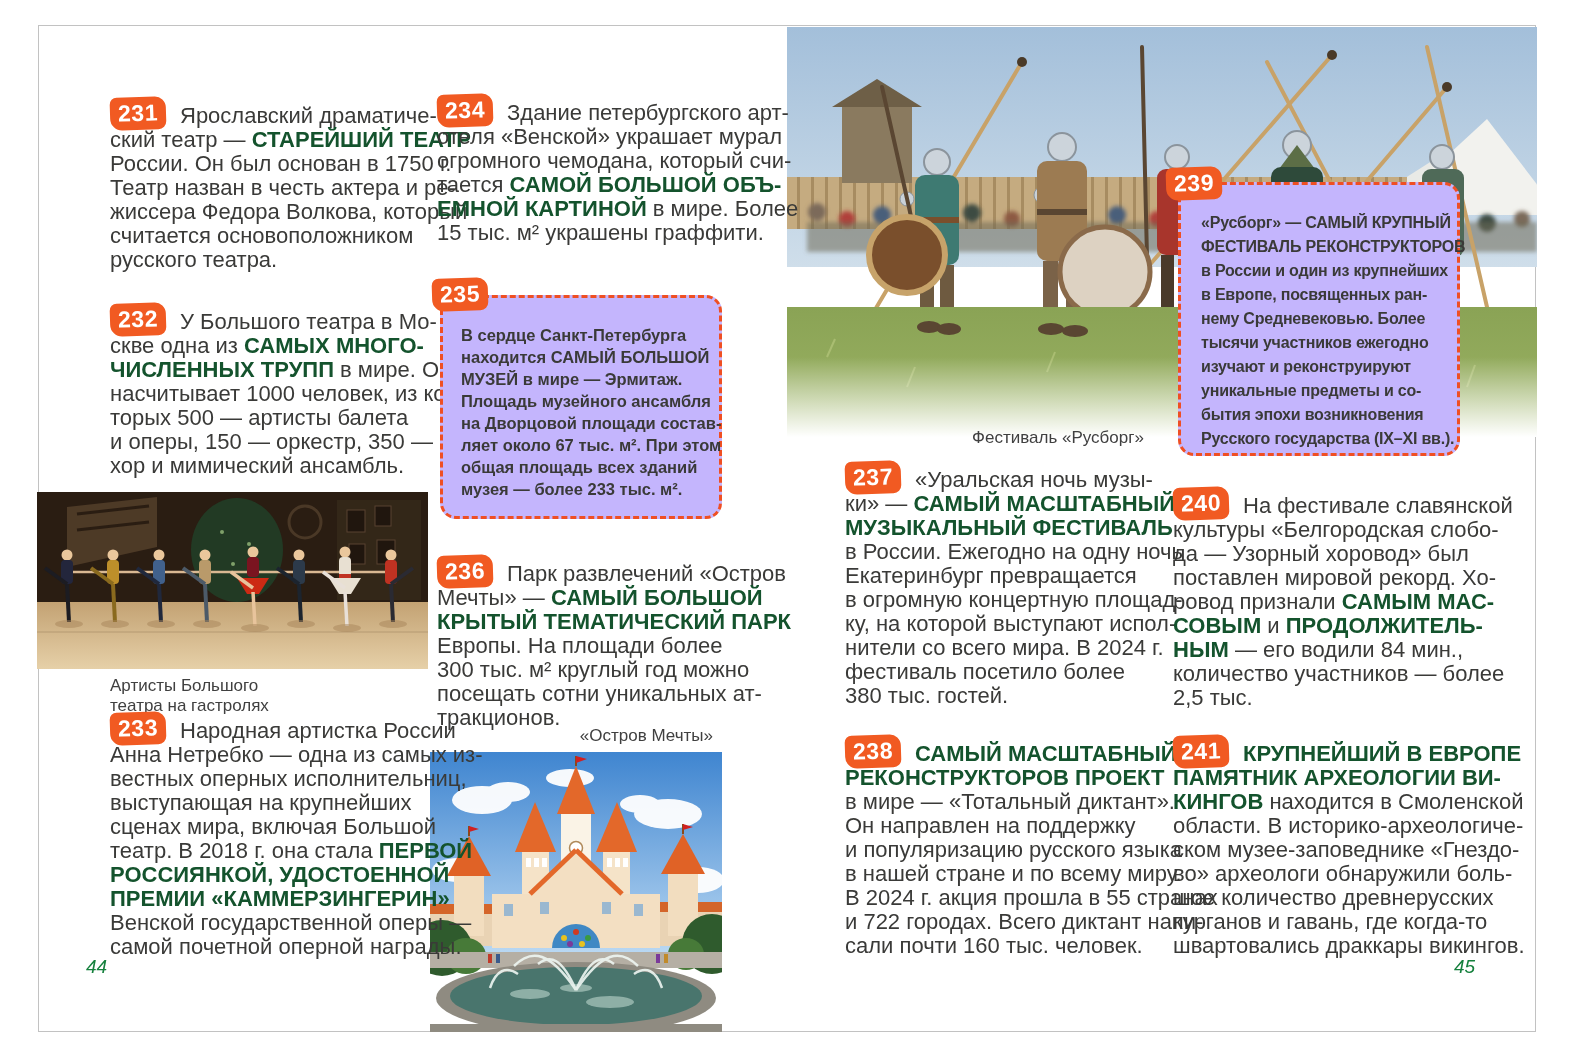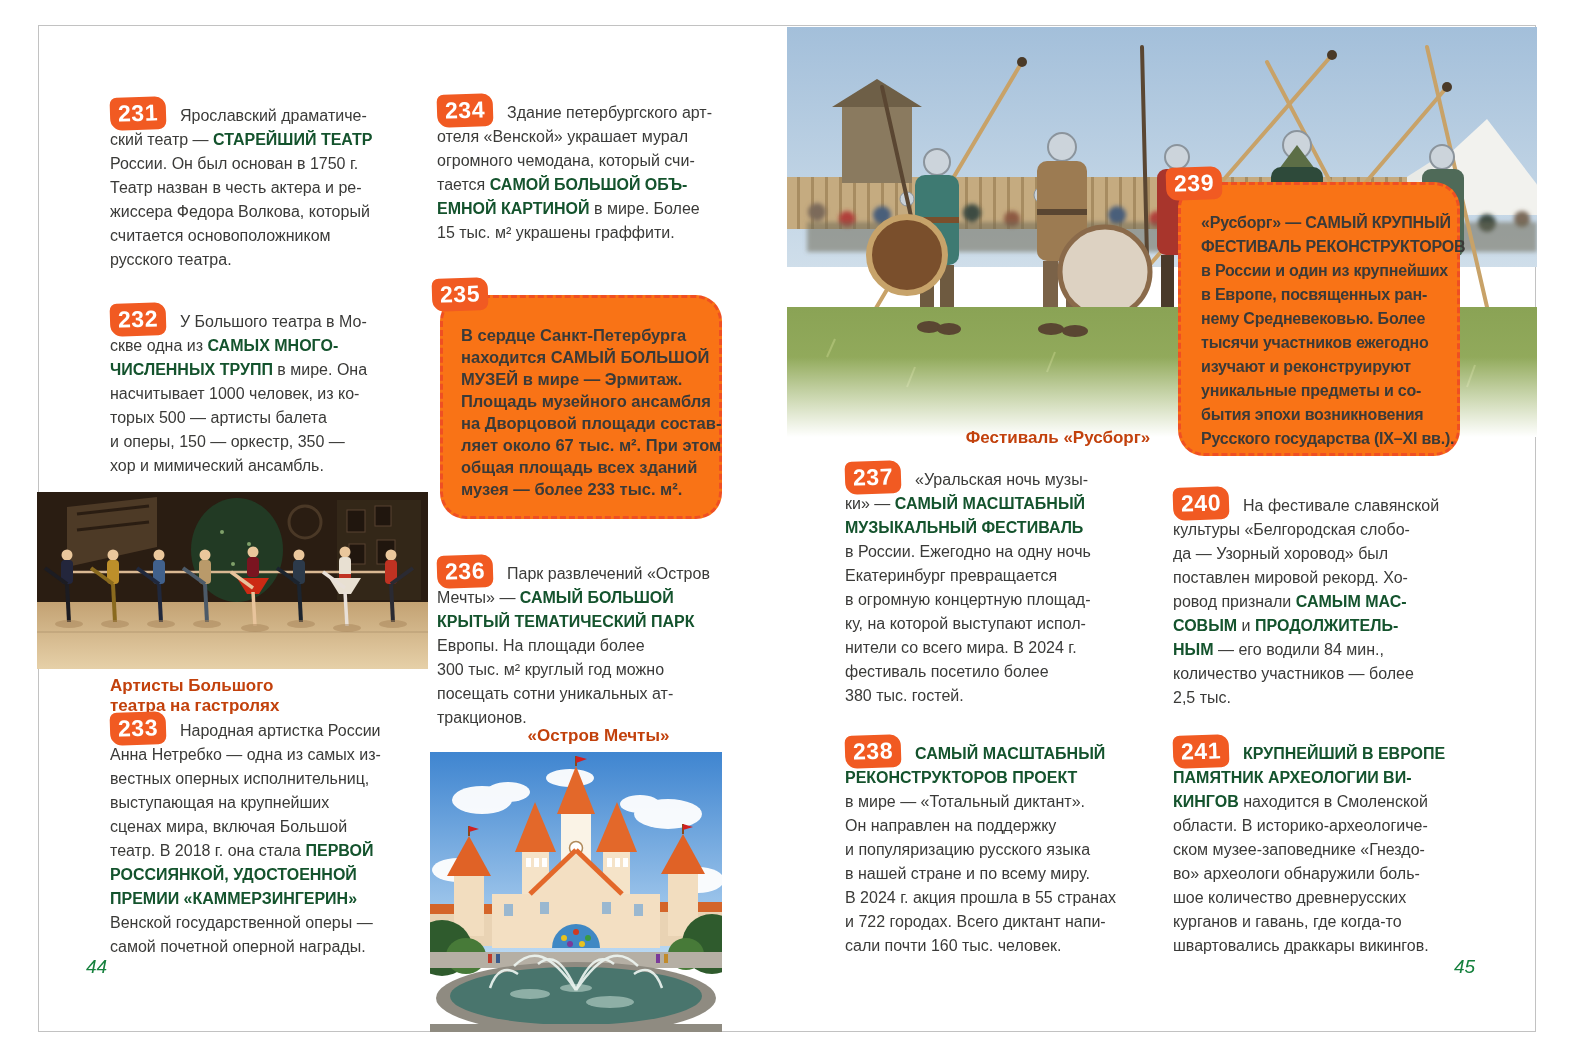--- a/index.html
+++ b/index.html
@@ -6,27 +6,27 @@
   body{width:1575px;height:1061px;position:relative;overflow:hidden;
        font-family:"Liberation Sans",sans-serif;color:#3a3a38;}
   .page-frame{position:absolute;left:38px;top:25px;width:1498px;height:1007px;
        border:1px solid #c2c2c2;box-sizing:border-box;}
   .abs{position:absolute;}
   .fact{position:absolute;}
   .badge{position:absolute;width:56px;height:33px;background:#f15a22;color:#fff;
        font-weight:bold;font-size:23px;letter-spacing:.5px;display:flex;
        align-items:center;justify-content:center;border-radius:7px 11px 8px 12px;
        transform:rotate(-1.8deg);z-index:5;}
-  .fact-text{white-space:pre;font-size:16px;line-height:24px;padding-top:7px;}
+  .fact-text{white-space:pre;font-size:22px;line-height:24px;padding-top:7px;}
   .fact-text .acc{color:#14532d;font-weight:bold;}
   .indent{text-indent:70px;}
-  .fact-box{position:absolute;background:#f97316;border:3px dashed #ef4f23;
-       border-radius:26px;box-sizing:border-box;z-index:4;}
+  .fact-box{position:absolute;background:#c4b5fd;border:3px dashed #ef4f23;
+       border-radius:16px;box-sizing:border-box;z-index:4;}
   .box-text{white-space:pre;font-weight:bold;color:#3a3a38;}
-  .caption{white-space:pre;font-weight:bold;font-size:17px;line-height:20px;color:#c2410c;}
+  .caption{white-space:pre;font-weight:normal;font-size:17px;line-height:20px;color:#404040;}
   .pagenum{position:absolute;font-size:19px;color:#15803d;font-style:italic;}
   svg{display:block;}
 </style>
 </head>
 <body>
 
 <div>
   <div class="page-frame"></div>
 
   <svg class="abs" style="left:787px;top:27px;" width="750" height="410" viewBox="0 0 750 410">
@@ -421,21 +421,21 @@
     <div class="badge">236</div>
     <div class="fact-text indent"><span>Парк развлечений «Остров
 Мечты» — </span><span class="acc">САМЫЙ БОЛЬШОЙ
 КРЫТЫЙ ТЕМАТИЧЕСКИЙ ПАРК</span><span>
 Европы. На площади более
 300 тыс. м² круглый год можно
 посещать сотни уникальных ат-
 тракционов.</span></div>
   </div>
 
-  <div class="caption abs" style="left:457px;top:726px;width:283px;text-align:center">«Остров Мечты»</div>
+  <div class="caption abs" style="left:430px;top:726px;width:283px;text-align:right">«Остров Мечты»</div>
 
   <div class="pagenum" style="left:86px;top:956px">44</div>
 
   <div class="fact-box" style="left:1178px;top:182px;width:282px;height:274px">
     <div class="box-text" style="font-size:16px;line-height:24px;padding:26px 12px 0 20px;letter-spacing:-0.2px">«Русборг» — САМЫЙ КРУПНЫЙ
 ФЕСТИВАЛЬ РЕКОНСТРУКТОРОВ
 в России и один из крупнейших
 в Европе, посвященных ран-
 нему Средневековью. Более
 тысячи участников ежегодно

